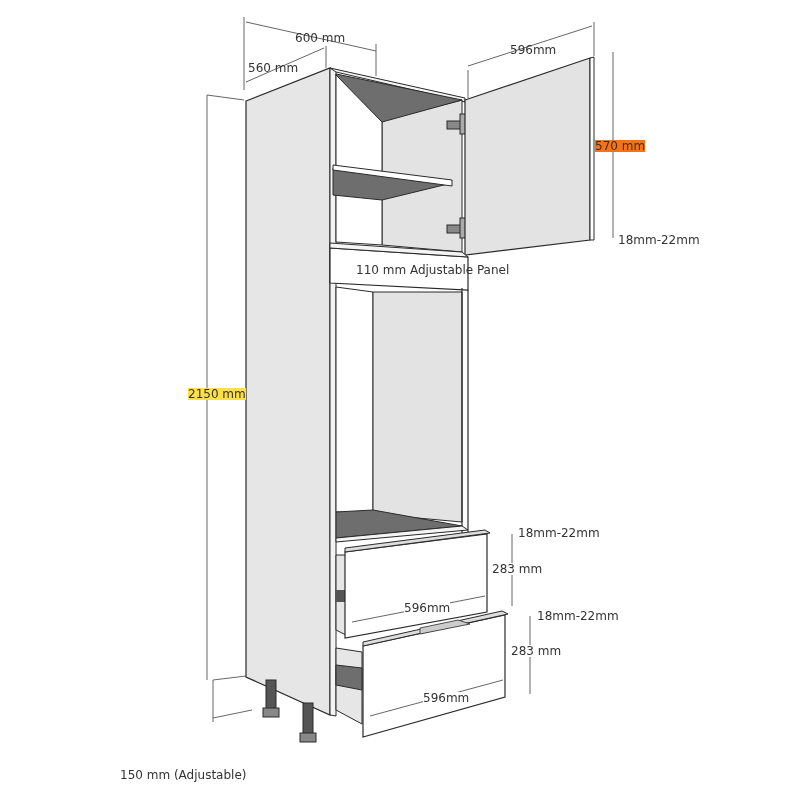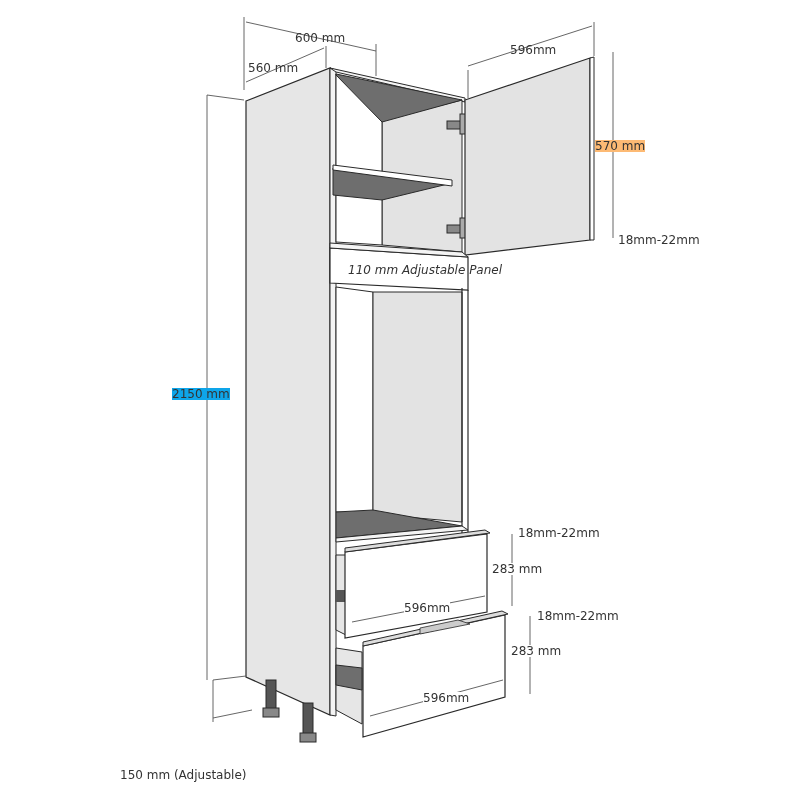--- a/index.html
+++ b/index.html
@@ -95,24 +95,24 @@
   <line class="dim" x1="613" y1="52" x2="613" y2="238"></line>
 
   <line class="dim" x1="512" y1="534" x2="512" y2="606"></line>
   <line class="dim" x1="352" y1="622" x2="485" y2="596"></line>
   <line class="dim" x1="530" y1="616" x2="530" y2="694"></line>
   <line class="dim" x1="370" y1="716" x2="503" y2="680"></line>
 </svg>
 
 <div class="lbl" style="left:295px;top:32px;">600 mm</div>
 <div class="lbl" style="left:248px;top:62px;">560 mm</div>
-<div class="lbl" style="left:172px;top:388px;background:#0ea5e9;">2150 mm</div>
+<div class="lbl" style="left:188px;top:388px;background:#fde047;">2150 mm</div>
 <div class="lbl" style="left:120px;top:725px;margin-top:44px;">150 mm (Adjustable)</div>
 <div class="lbl" style="left:510px;top:44px;">596mm</div>
-<div class="lbl" style="left:595px;top:140px;background:#fdba74;">570 mm</div>
+<div class="lbl" style="left:595px;top:140px;background:#f97316;">570 mm</div>
 <div class="lbl" style="left:618px;top:234px;">18mm-22mm</div>
-<div class="lbl" style="left:348px;top:264px;font-style:italic;">110 mm Adjustable Panel</div>
+<div class="lbl" style="left:356px;top:264px;">110 mm Adjustable Panel</div>
 <div class="lbl" style="left:518px;top:527px;">18mm-22mm</div>
 <div class="lbl" style="left:492px;top:563px;background:#fff;">283 mm</div>
 <div class="lbl" style="left:404px;top:602px;background:#fff;">596mm</div>
 <div class="lbl" style="left:537px;top:610px;">18mm-22mm</div>
 <div class="lbl" style="left:511px;top:645px;background:#fff;">283 mm</div>
 <div class="lbl" style="left:423px;top:692px;background:#fff;">596mm</div>
 
 </body></html>

